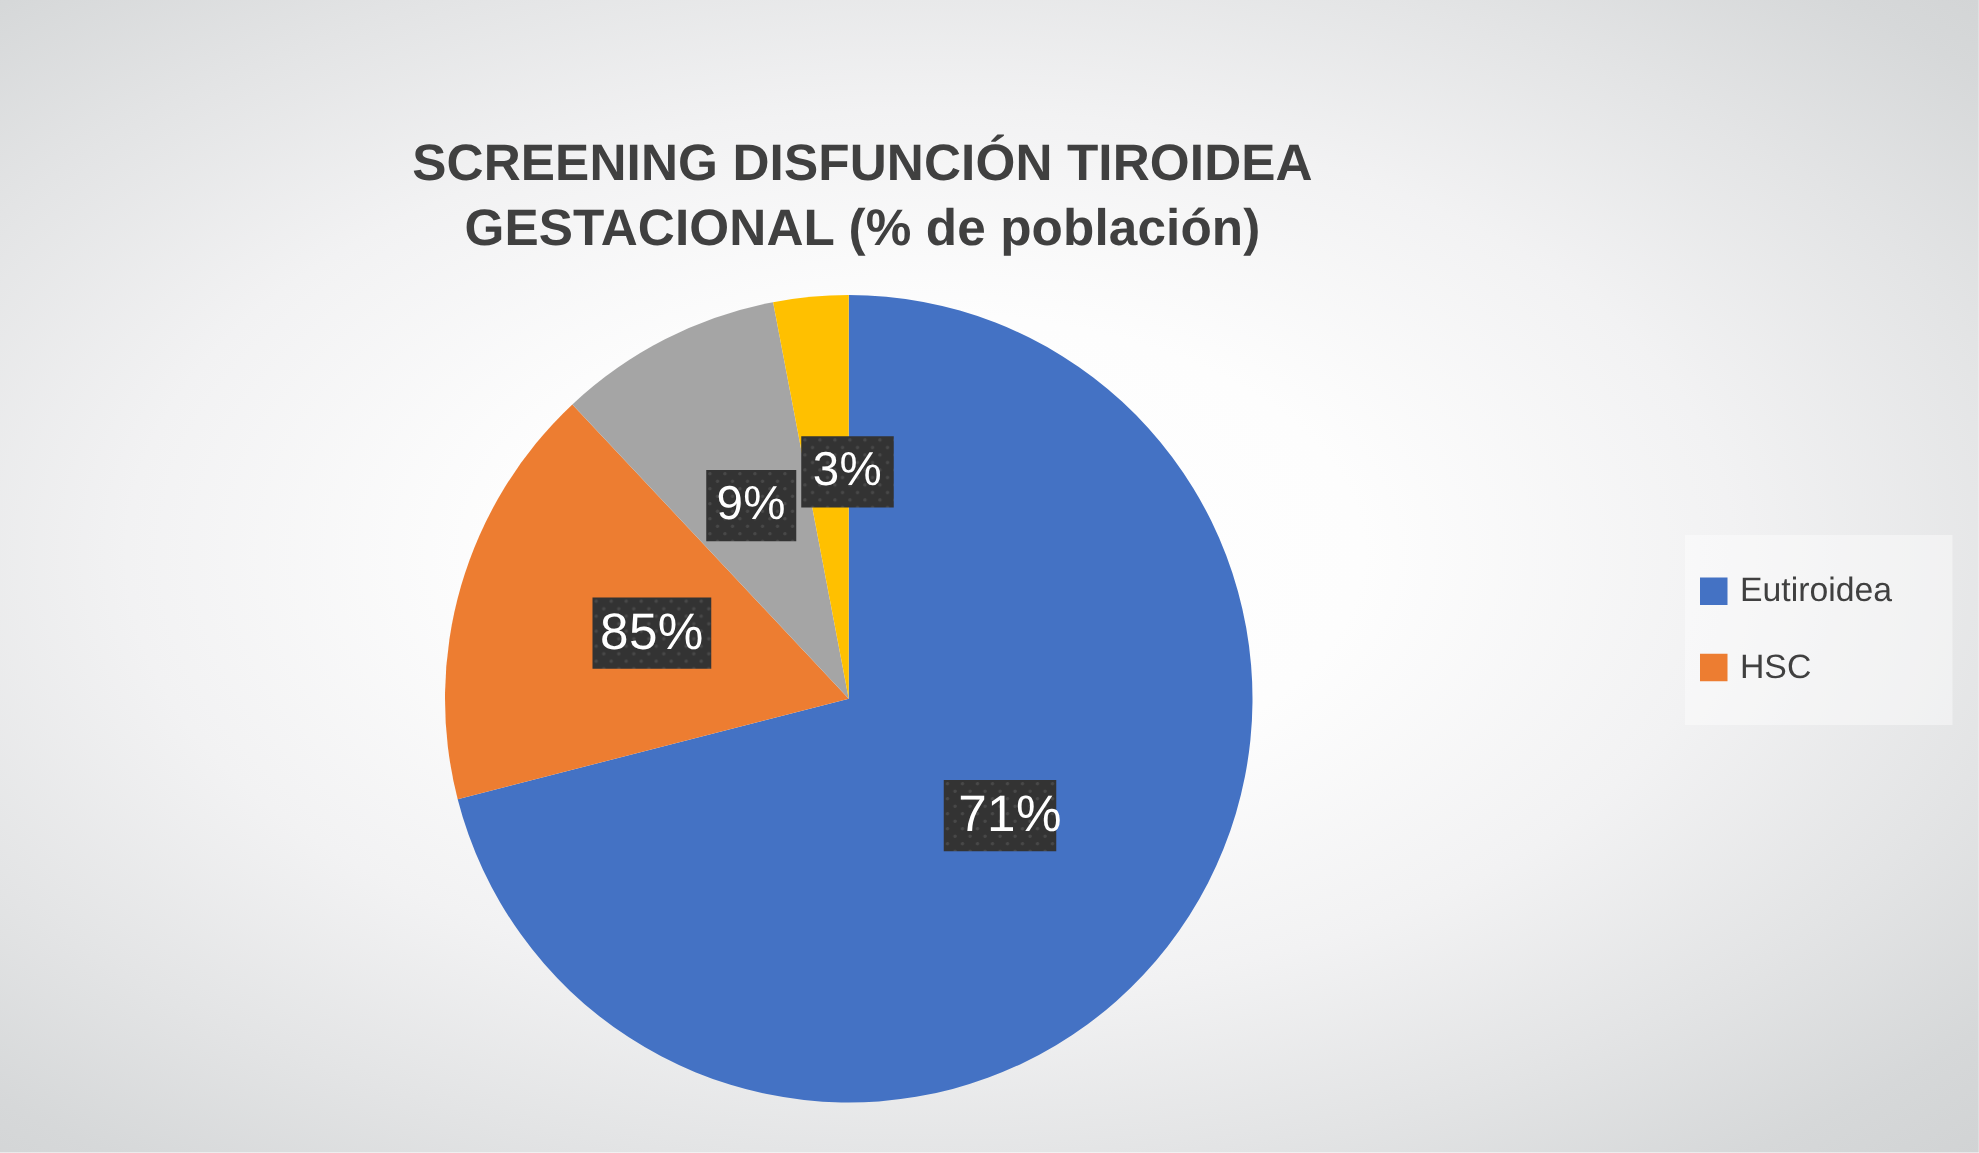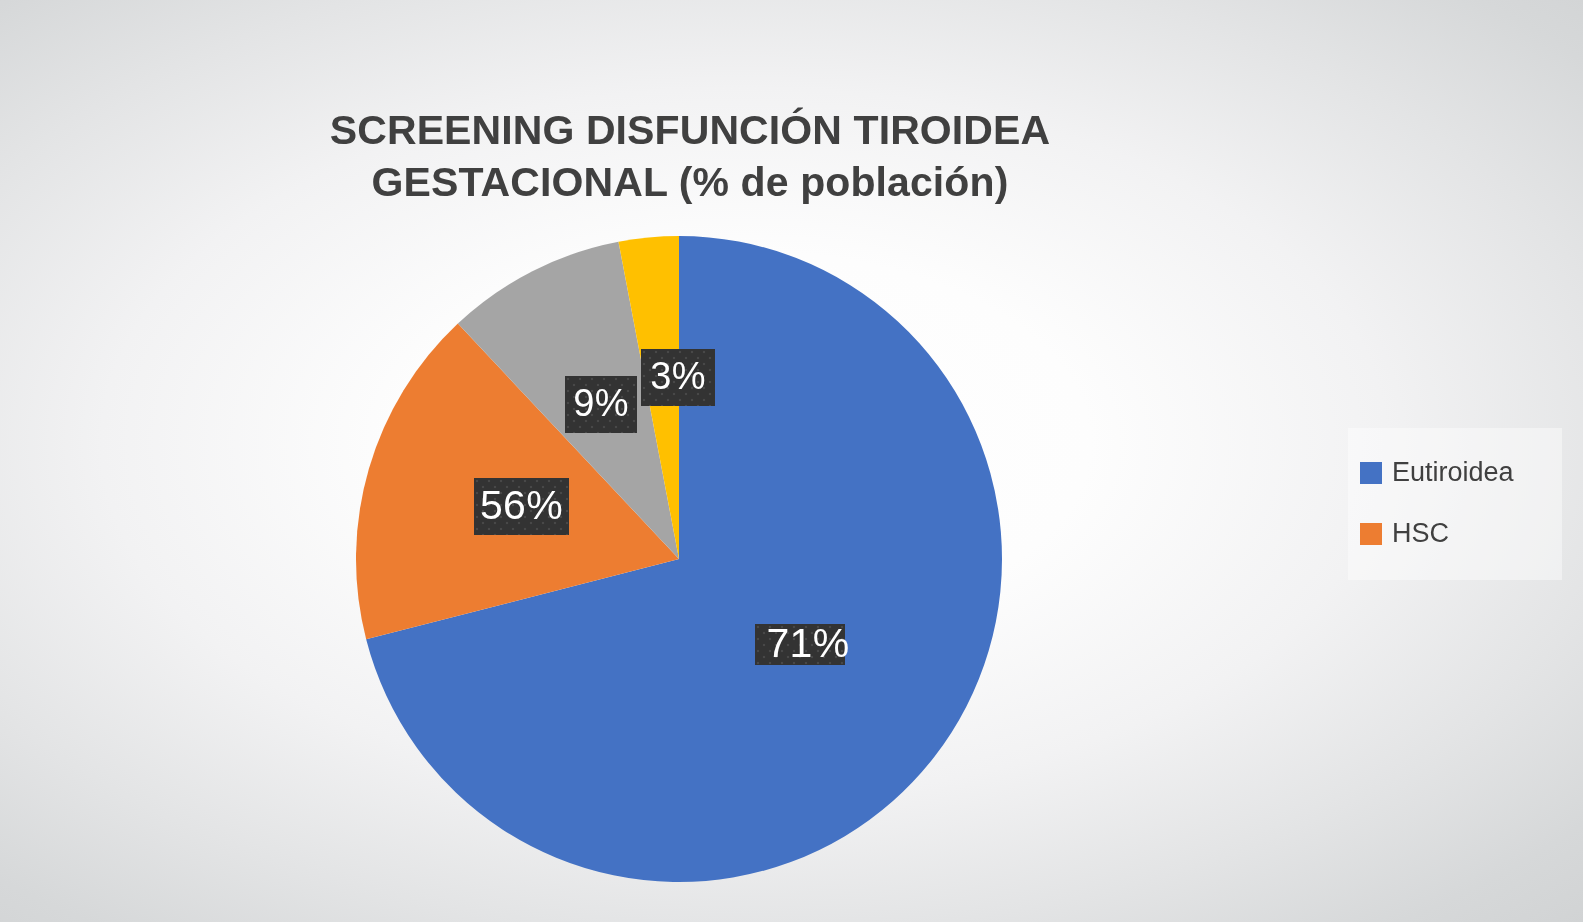--- a/index.html
+++ b/index.html
@@ -76,21 +76,21 @@
   }
   .data-label span {
     font-size: 41px;
     line-height: 1;
     font-weight: 400;
     letter-spacing: 0.3px;
     padding-bottom: 3px;
   }
   .data-label.small span { font-size: 38px; }
 
-  #label-71 { left: 755px; top: 624px; width: 90px;  height: 41px; padding-left: 16px; }
+  #label-71 { left: 755px; top: 624px; width: 90px;  height: 57px; padding-left: 16px; }
   #label-17 { left: 474px; top: 478px; width: 95px;  height: 57px; }
   #label-9  { left: 565px; top: 376px; width: 72px;  height: 57px; }
   #label-3  { left: 641px; top: 349px; width: 74px;  height: 57px; }
 
   
   #legend {
     position: absolute;
     left: 1348px;
     top: 428px;
     width: 214px;
@@ -135,21 +135,21 @@
           <path d="M 679 559 L 457.89 323.54 A 323 323 0 0 1 618.48 241.72 Z" fill="#A5A5A5"></path>
           <path d="M 679 559 L 618.48 241.72 A 323 323 0 0 1 679.00 236.00 Z" fill="#FFC000"></path>
         </g>
     </svg>
   </div>
 
   <div class="data-label" id="label-71">
     <span>71%</span>
   </div>
   <div class="data-label" id="label-17">
-    <span>56%</span>
+    <span>85%</span>
   </div>
   <div class="data-label small" id="label-9">
     <span>9%</span>
   </div>
   <div class="data-label small" id="label-3">
     <span>3%</span>
   </div>
 
   <div id="legend">
     <div class="legend-item">

